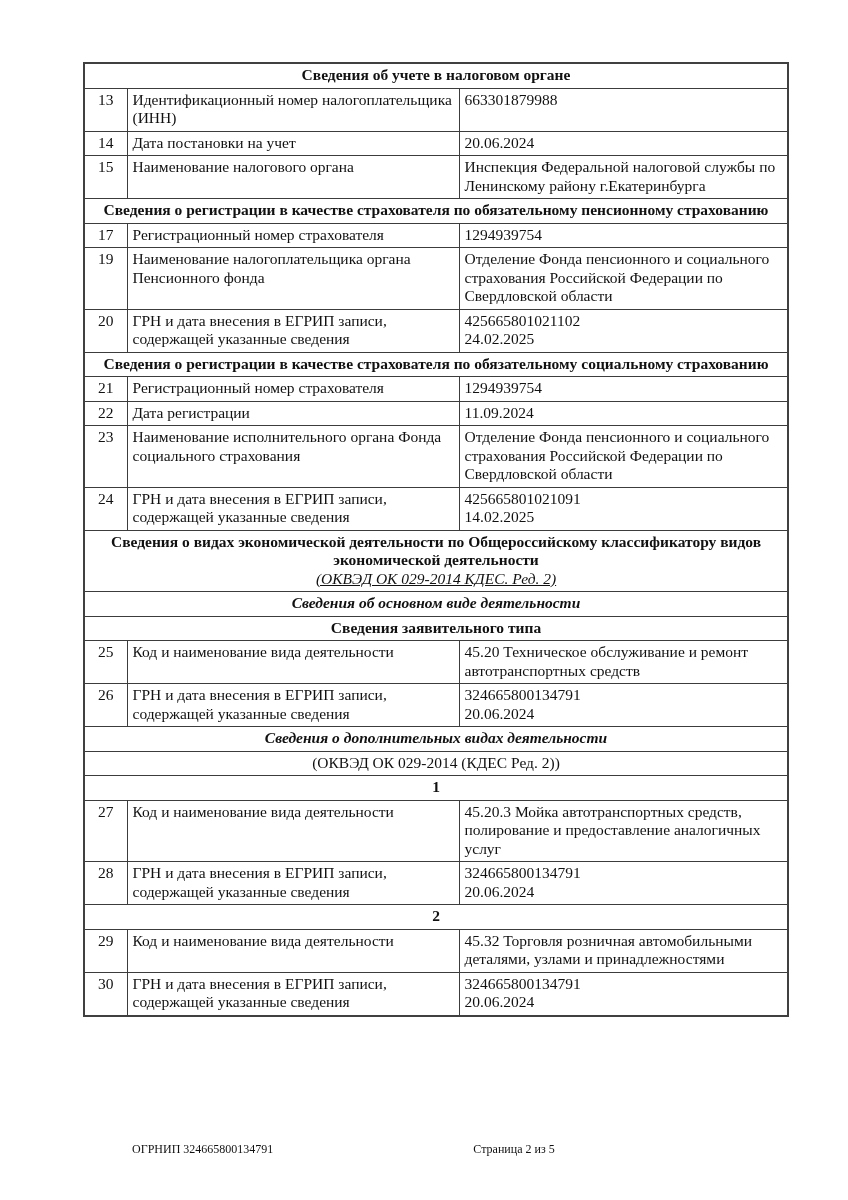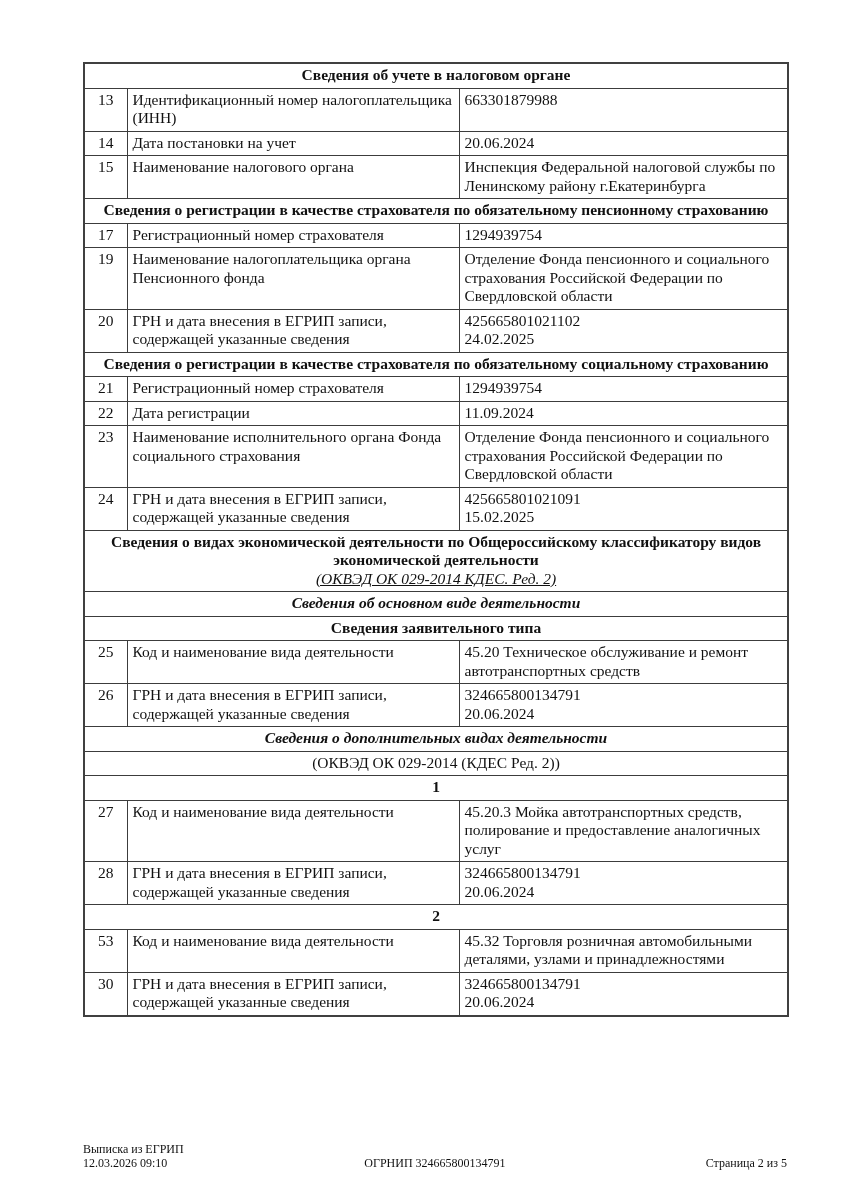--- a/index.html
+++ b/index.html
@@ -137,21 +137,21 @@
         </tr>
         <tr>
           <td class="cell-num">23</td>
           <td class="cell-label">Наименование исполнительного органа Фонда социального страхования</td>
           <td class="cell-value">Отделение Фонда пенсионного и социального страхования Российской Федерации по Свердловской области</td>
         </tr>
         <tr>
           <td class="cell-num">24</td>
           <td class="cell-label">ГРН и дата внесения в ЕГРИП записи, содержащей указанные сведения</td>
           <td class="cell-value">425665801021091
-15.02.2025</td>
+14.02.2025</td>
         </tr>
         <tr>
           <td colspan="3" class="section bold">
             <div>Сведения о видах экономической деятельности по Общероссийскому классификатору видов экономической деятельности</div>
             <div class="subtext">(ОКВЭД ОК 029-2014 КДЕС. Ред. 2)</div>
           </td>
         </tr>
         <tr>
           <td colspan="3" class="section bold-italic">
             <div>Сведения об основном виде деятельности</div>
@@ -198,34 +198,30 @@
           <td class="cell-label">ГРН и дата внесения в ЕГРИП записи, содержащей указанные сведения</td>
           <td class="cell-value">324665800134791
 20.06.2024</td>
         </tr>
         <tr>
           <td colspan="3" class="section bold">
             <div>2</div>
           </td>
         </tr>
         <tr>
-          <td class="cell-num">53</td>
+          <td class="cell-num">29</td>
           <td class="cell-label">Код и наименование вида деятельности</td>
           <td class="cell-value">45.32 Торговля розничная автомобильными деталями, узлами и принадлежностями</td>
         </tr>
         <tr>
           <td class="cell-num">30</td>
           <td class="cell-label">ГРН и дата внесения в ЕГРИП записи, содержащей указанные сведения</td>
           <td class="cell-value">324665800134791
 20.06.2024</td>
         </tr>
       </tbody>
   </table>
 </div>
 
 <div class="footer">
-  <div class="f-left">
-    <div>Выписка из ЕГРИП</div>
-    <div>12.03.2026 09:10</div>
-  </div>
   <div class="f-center">ОГРНИП 324665800134791</div>
   <div class="f-right">Страница 2 из 5</div>
 </div>
 
 </body></html>

